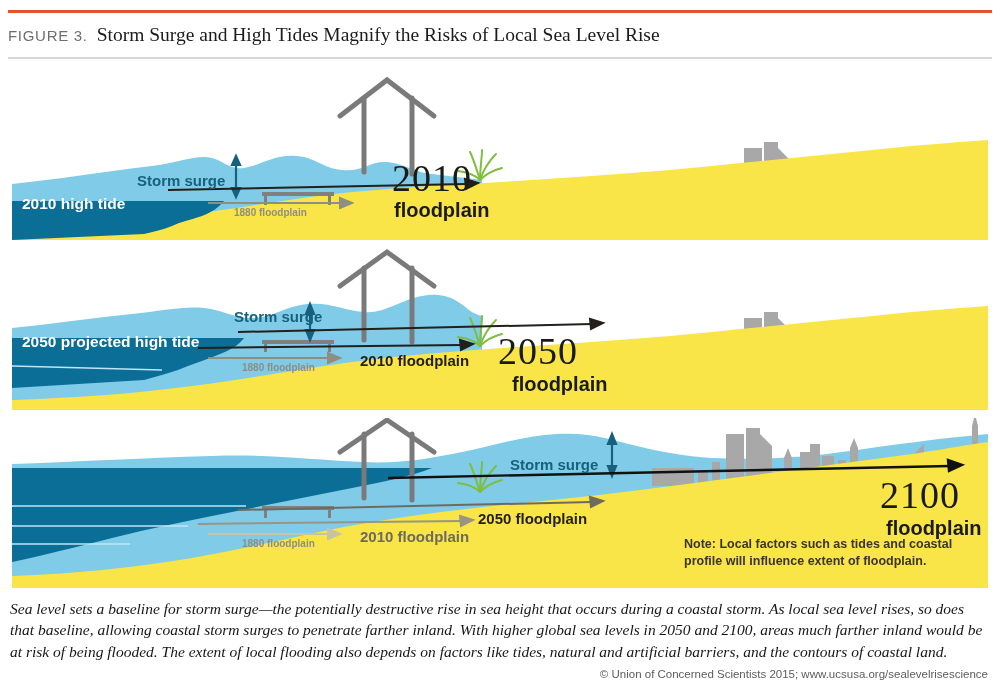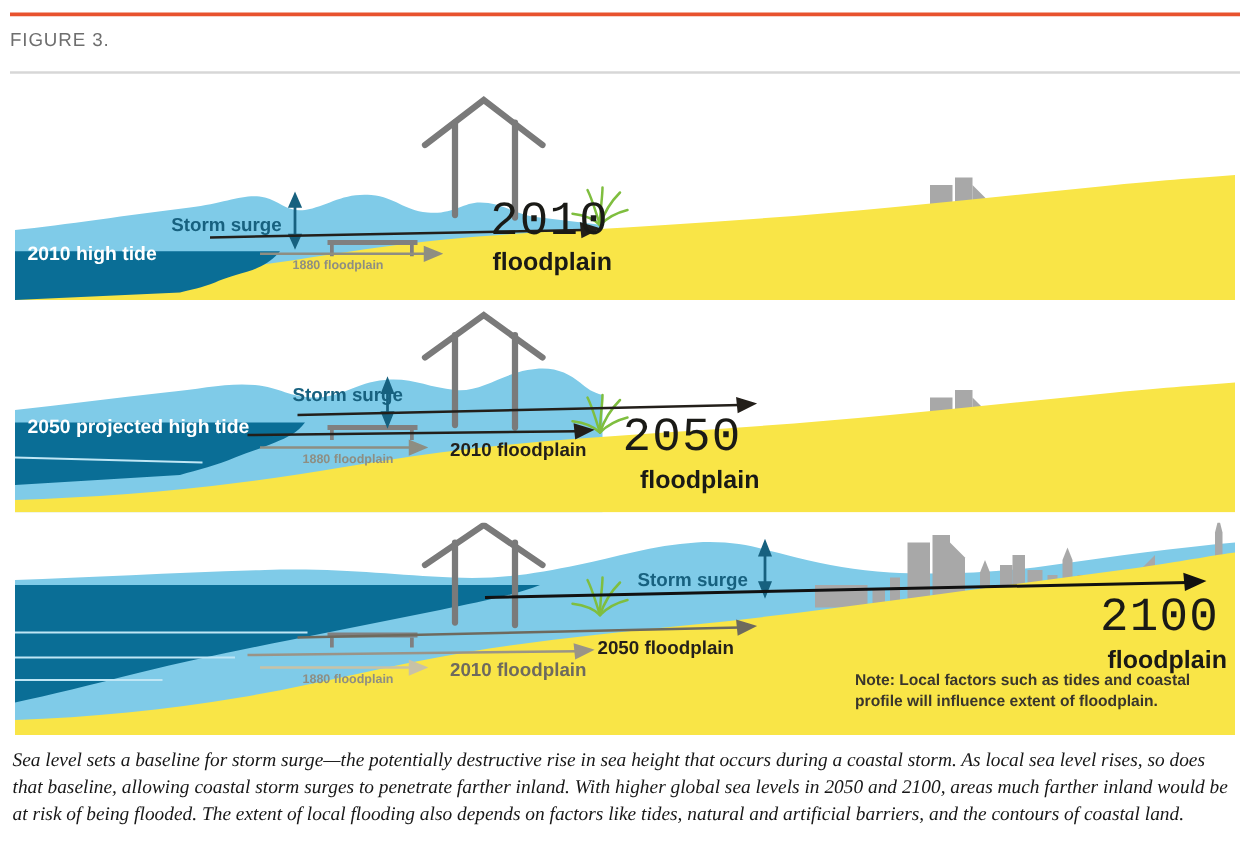--- a/index.html
+++ b/index.html
@@ -31,21 +31,21 @@
   .panel svg{display:block;width:976px;height:100%;}
 
   
   .lbl{position:absolute;white-space:nowrap;font-family:"Liberation Sans", sans-serif;}
   .tide-lbl{color:#ffffff;font-weight:bold;font-size:15.5px;}
   .surge-lbl{color:#17617F;font-weight:bold;font-size:15px;}
   .fp-1880{color:#8E8E82;font-weight:bold;font-size:10px;}
   .fp-dark{color:#231f1a;font-weight:bold;font-size:15px;}
   .bigyear{
     color:#1a1a16;font-size:38px;font-weight:300;letter-spacing:1px;
-    font-family:Liberation Mono, monospace;line-height:1;
+    font-family:Liberation Serif, serif;line-height:1;
   }
   .bigyear-sub{color:#1a1a16;font-size:20px;font-weight:bold;line-height:1;}
   .note{
     color:#3a362c;font-size:12.5px;font-weight:bold;line-height:1.35;
     white-space:normal;width:300px;
   }
 
   
   .caption{
     position:absolute;left:10px;top:598px;width:980px;
@@ -60,20 +60,21 @@
 </style>
 </head>
 <body>
 
 <div class="page">
 
   <div class="top-rule"></div>
 
   <div class="fig-header">
     <span class="fig-label">FIGURE 3.</span>
+    <span class="fig-title">Storm Surge and High Tides Magnify the Risks of Local Sea Level Rise</span>
   </div>
   <div class="head-rule"></div>
 
   <div class="panel" id="panel-2010">
     <svg viewBox="0 0 976 178" preserveAspectRatio="none">
 
       <path d="M0 122 C 40 118, 90 110, 140 104 C 170 100, 185 92, 200 96 C 212 99, 218 108, 232 106
                C 250 103, 262 92, 285 94 C 305 96, 310 106, 330 108 C 350 110, 358 100, 372 100
                C 390 100, 400 110, 420 112 L 470 118 L 470 178 L 0 178 Z" fill="#7FCBE8"></path>
 
@@ -308,14 +309,15 @@
     <span class="lbl surge-lbl" style="left:498px;top:38px;">Storm surge</span>
     <span class="lbl fp-1880" style="left:230px;top:120px;">1880 floodplain</span>
     <span class="lbl fp-dark" style="left:348px;top:110px;color:#6E6A5E;">2010 floodplain</span>
     <span class="lbl fp-dark" style="left:466px;top:92px;">2050 floodplain</span>
     <span class="lbl bigyear" style="left:868px;top:58px;">2100</span>
     <span class="lbl bigyear-sub" style="left:874px;top:100px;">floodplain</span>
     <span class="lbl note" style="left:672px;top:118px;">Note: Local factors such as tides and coastal profile will influence extent of floodplain.</span>
   </div>
 
   <div class="caption">Sea level sets a baseline for storm surge—the potentially destructive rise in sea height that occurs during a coastal storm. As local sea level rises, so does that baseline, allowing coastal storm surges to penetrate farther inland. With higher global sea levels in 2050 and 2100, areas much farther inland would be at risk of being flooded. The extent of local flooding also depends on factors like tides, natural and artificial barriers, and the contours of coastal land.</div>
+  <div class="credit">© Union of Concerned Scientists 2015; www.ucsusa.org/sealevelrisescience</div>
 
 </div>
 
 </body></html>

